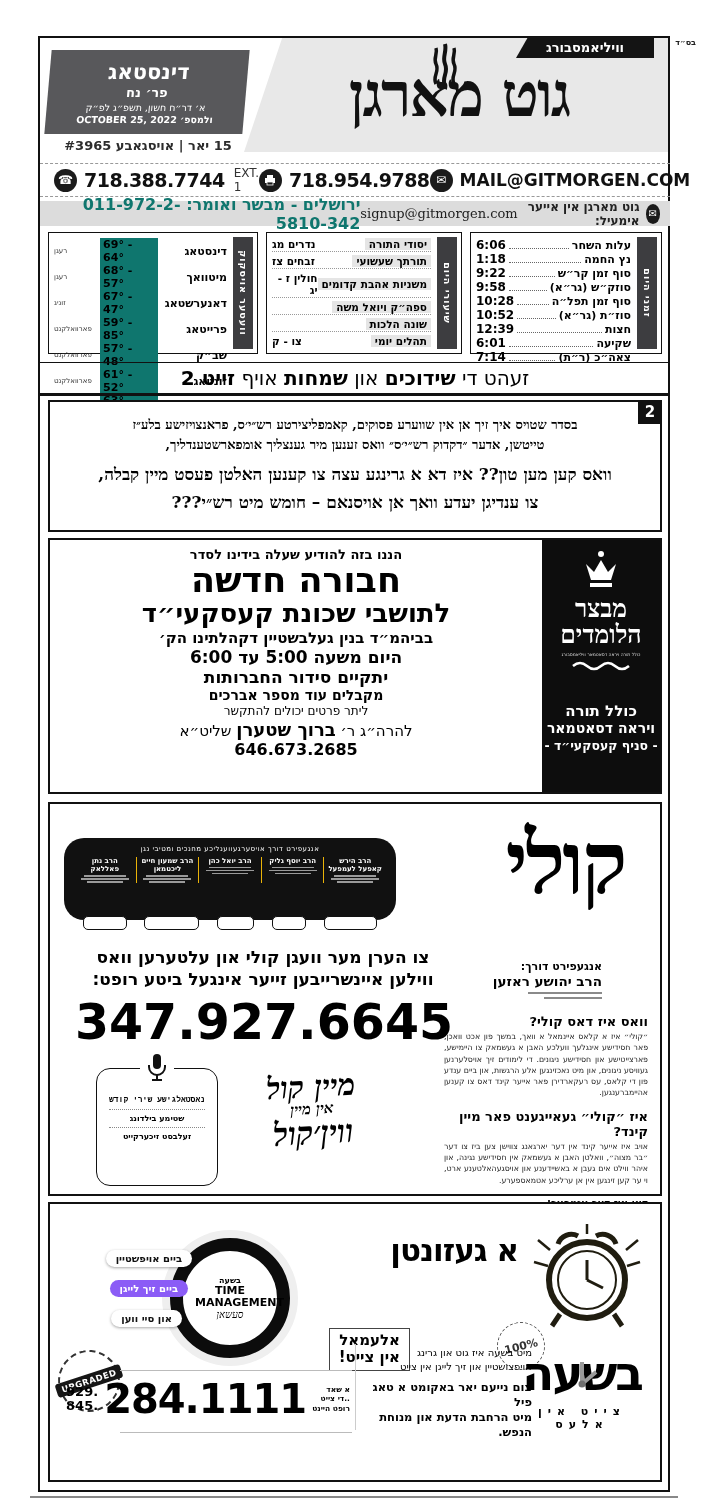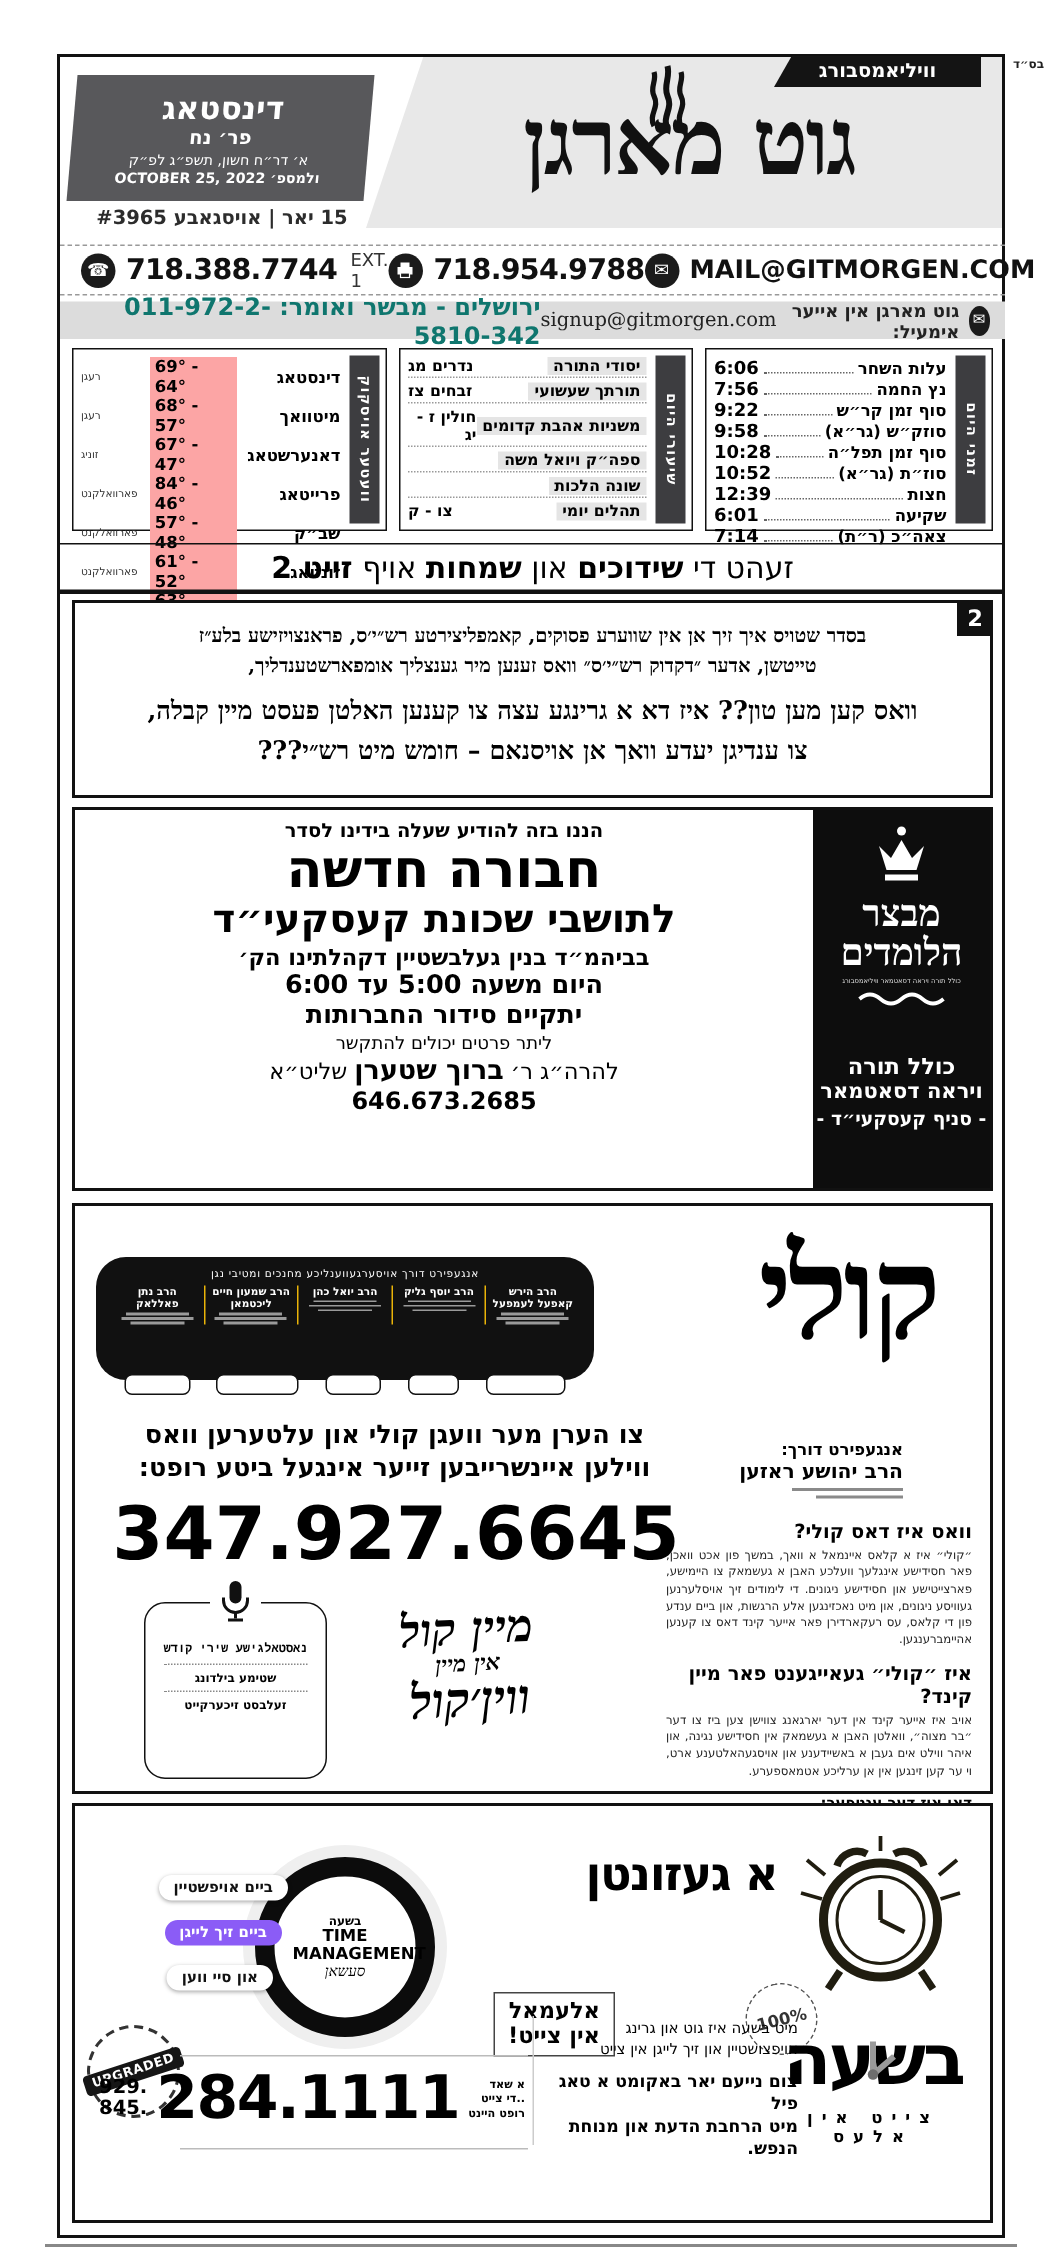--- a/index.html
+++ b/index.html
@@ -55,21 +55,21 @@
   .zrow { display:flex; align-items:baseline; }
   .zname { font-weight:700; font-size:11px; white-space:nowrap; }
   .zdots { flex:1; border-bottom:1px dotted #666; margin:0 3px; height:8px; }
   .ztime { font-weight:700; font-size:12px; direction:ltr; }
   .srow { display:flex; align-items:center; justify-content:space-between; border-bottom:1px dotted #999; padding-bottom:1px; }
   .srow:last-child { border-bottom:none; }
   .sname { background:#e5e5e5; padding:0 4px; font-weight:700; font-size:10.5px; white-space:nowrap; }
   .sval { font-size:10.5px; font-weight:600; }
   .wrow { display:flex; align-items:center; justify-content:space-between; }
   .wday { font-weight:700; font-size:11px; width:72px; }
-  .wtemp { direction:ltr; background:#fca5a5; font-weight:700; font-size:11px; padding:0 3px; }
+  .wtemp { direction:ltr; background:#0f766e; font-weight:700; font-size:11px; padding:0 3px; }
   .wcond { font-size:7px; color:#333; width:48px; text-align:left; }
 
   
   .banner { position:absolute; left:40px; top:362px; width:630px; height:34px;
             border-top:1.5px solid #111; border-bottom:3px solid #111;
             display:flex; align-items:center; justify-content:center; font-size:20px; white-space:pre; }
   .banner .bd { font-weight:700; }
 
   
   .adbox { position:absolute; left:48px; width:614px; border:2.5px solid #111; background:#fff; }
@@ -236,21 +236,21 @@
       </div>
     <div class="rows">
       <div class="zrow">
           <span class="zname">עלות השחר</span>
           <span class="zdots"></span>
           <span class="ztime">6:06</span>
         </div>
       <div class="zrow">
           <span class="zname">נץ החמה</span>
           <span class="zdots"></span>
-          <span class="ztime">7:56</span>
+          <span class="ztime">1:18</span>
         </div>
       <div class="zrow">
           <span class="zname">סוף זמן קר״ש</span>
           <span class="zdots"></span>
           <span class="ztime">9:22</span>
         </div>
       <div class="zrow">
           <span class="zname">סוזק״ש (גר״א)</span>
           <span class="zdots"></span>
           <span class="ztime">9:58</span>
@@ -330,21 +330,21 @@
           <span class="wtemp">68° - 57°</span>
           <span class="wcond">רעגן</span>
         </div>
       <div class="wrow">
           <span class="wday">דאנערשטאג</span>
           <span class="wtemp">67° - 47°</span>
           <span class="wcond">זוניג</span>
         </div>
       <div class="wrow">
           <span class="wday">פרייטאג</span>
-          <span class="wtemp">84° - 46°</span>
+          <span class="wtemp">59° - 85°</span>
           <span class="wcond">פארוואלקנט</span>
         </div>
       <div class="wrow">
           <span class="wday">שב״ק</span>
           <span class="wtemp">57° - 48°</span>
           <span class="wcond">פארוואלקנט</span>
         </div>
       <div class="wrow">
           <span class="wday">זונטאג</span>
           <span class="wtemp">61° - 52°</span>
@@ -369,20 +369,21 @@
   </div>
 
   <div class="adbox ad2">
     <div class="ad2-main">
       <div class="intro">הננו בזה להודיע שעלה בידינו לסדר</div>
       <div class="t1">חבורה חדשה</div>
       <div class="t2">לתושבי שכונת קעסקעי״ד</div>
       <div class="sub">בביהמ״ד בנין געלבשטיין דקהלתינו הק׳</div>
       <div class="tm">היום משעה 5:00 עד 6:00</div>
       <div class="bl">יתקיים סידור החברותות</div>
+      <div class="s1">מקבלים עוד מספר אברכים</div>
       <div class="s2">ליתר פרטים יכולים להתקשר</div>
       <div class="cont"><span>להרה״ג ר׳ </span><span class="nm">ברוך שטערן</span><span> שליט״א</span></div>
       <div class="ph">646.673.2685</div>
     </div>
     <div class="ad2-side">
       <svg width="46" height="42" viewBox="0 0 46 42">
         <circle cx="23" cy="4" r="3" fill="#fff"></circle>
         <path d="M8 14 L13 30 L33 30 L38 14 L30 22 L23 10 L16 22 Z" fill="#fff"></path>
         <rect x="12" y="33" width="22" height="4" fill="#fff"></rect>
       </svg>

